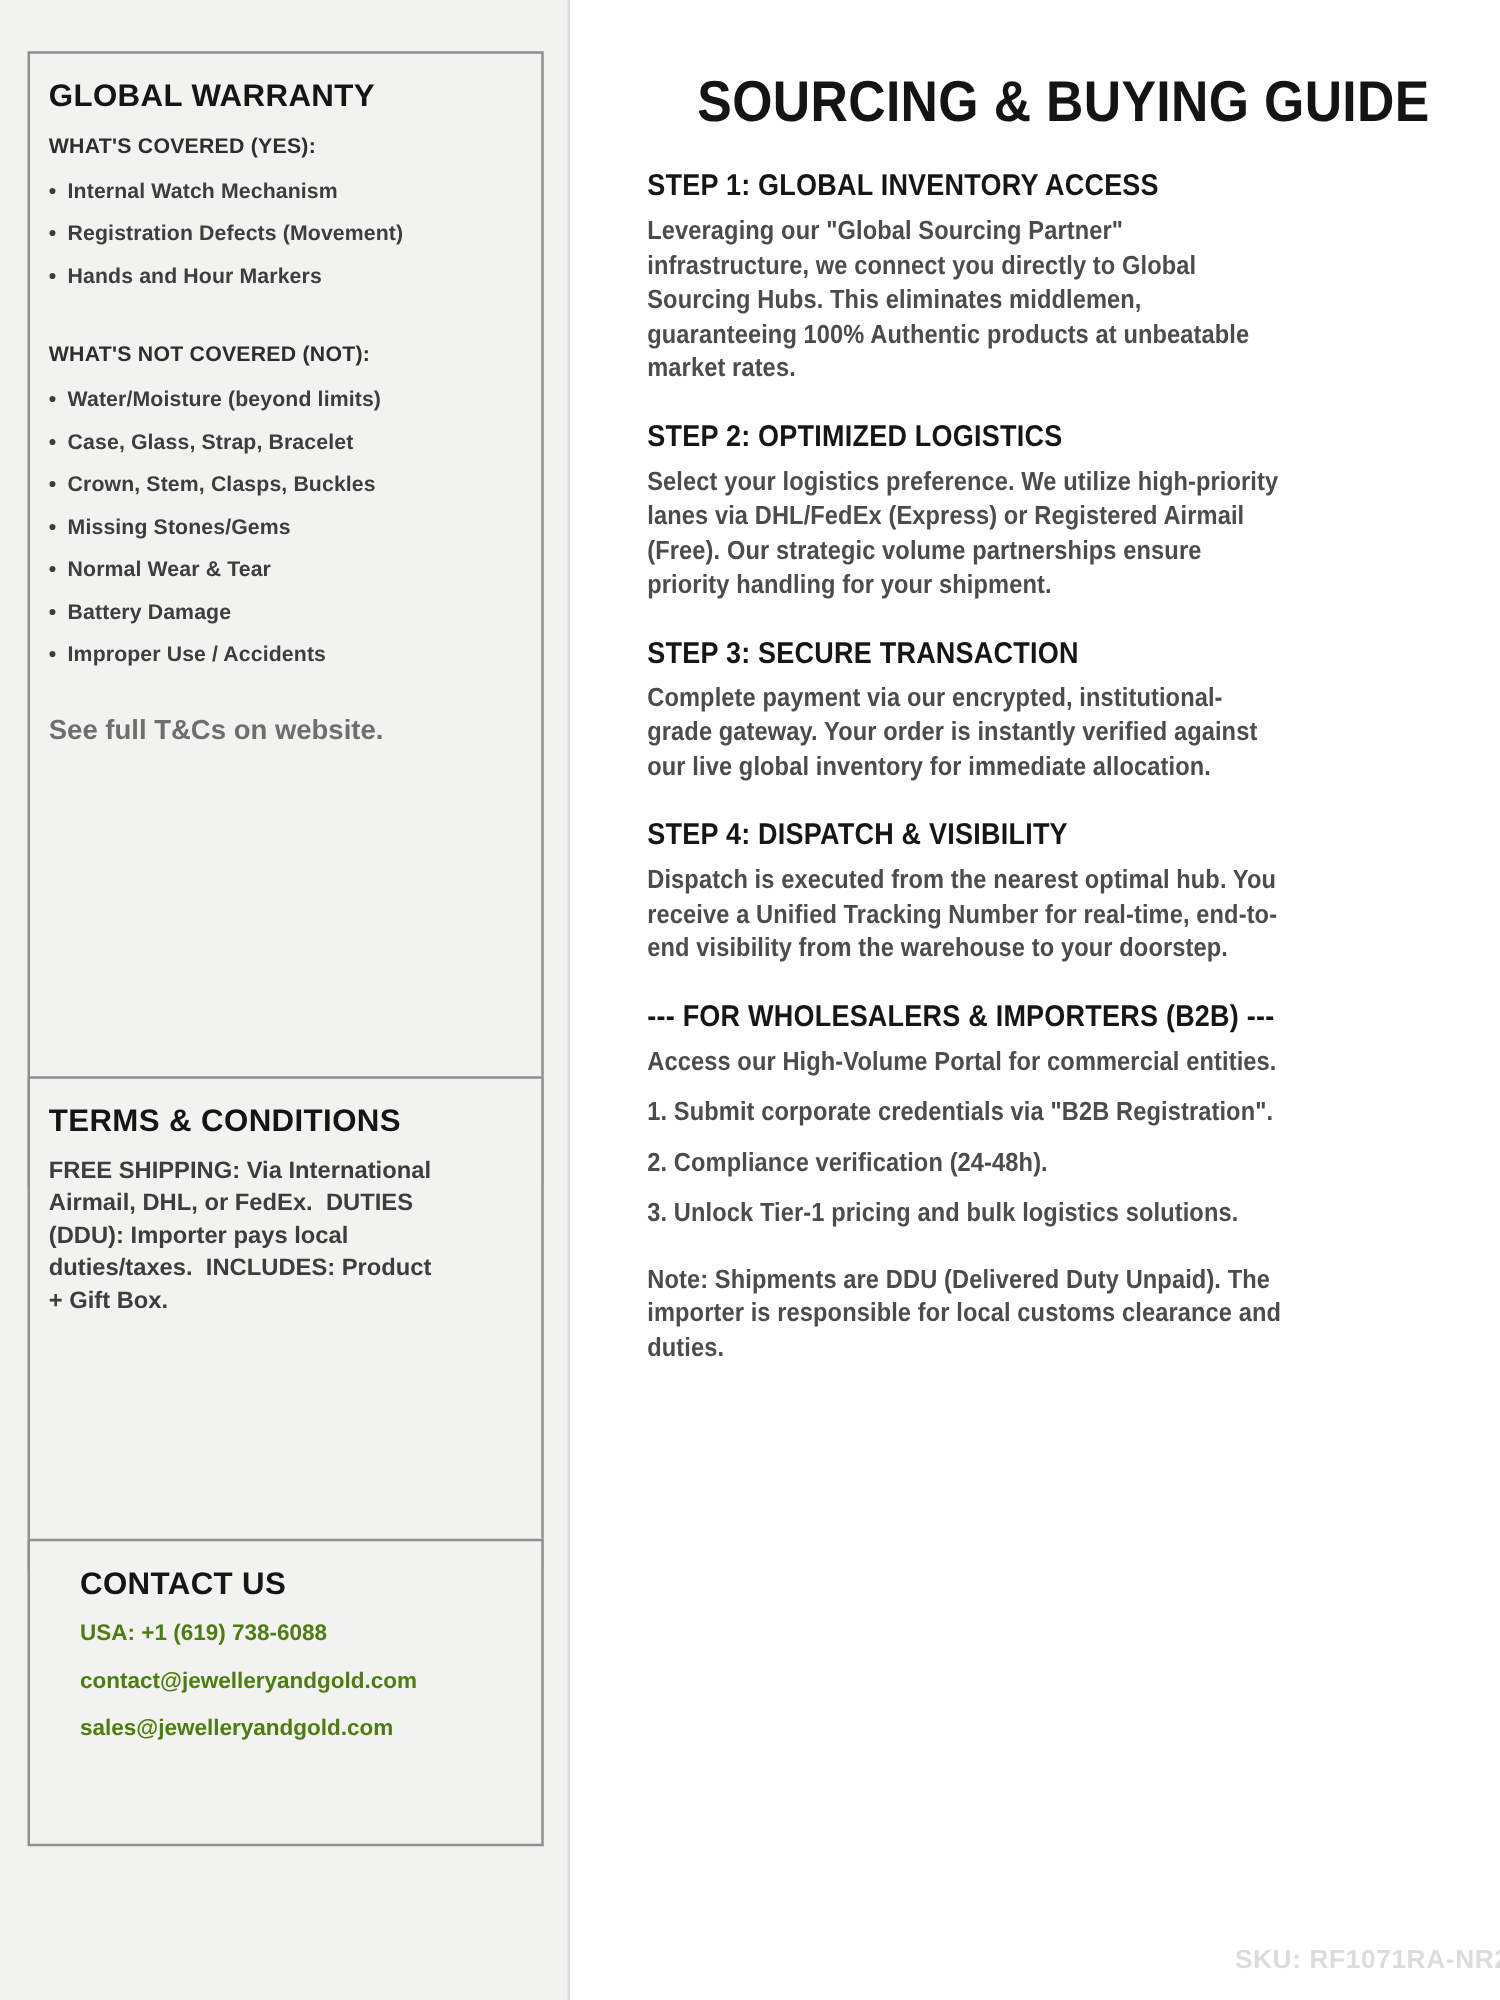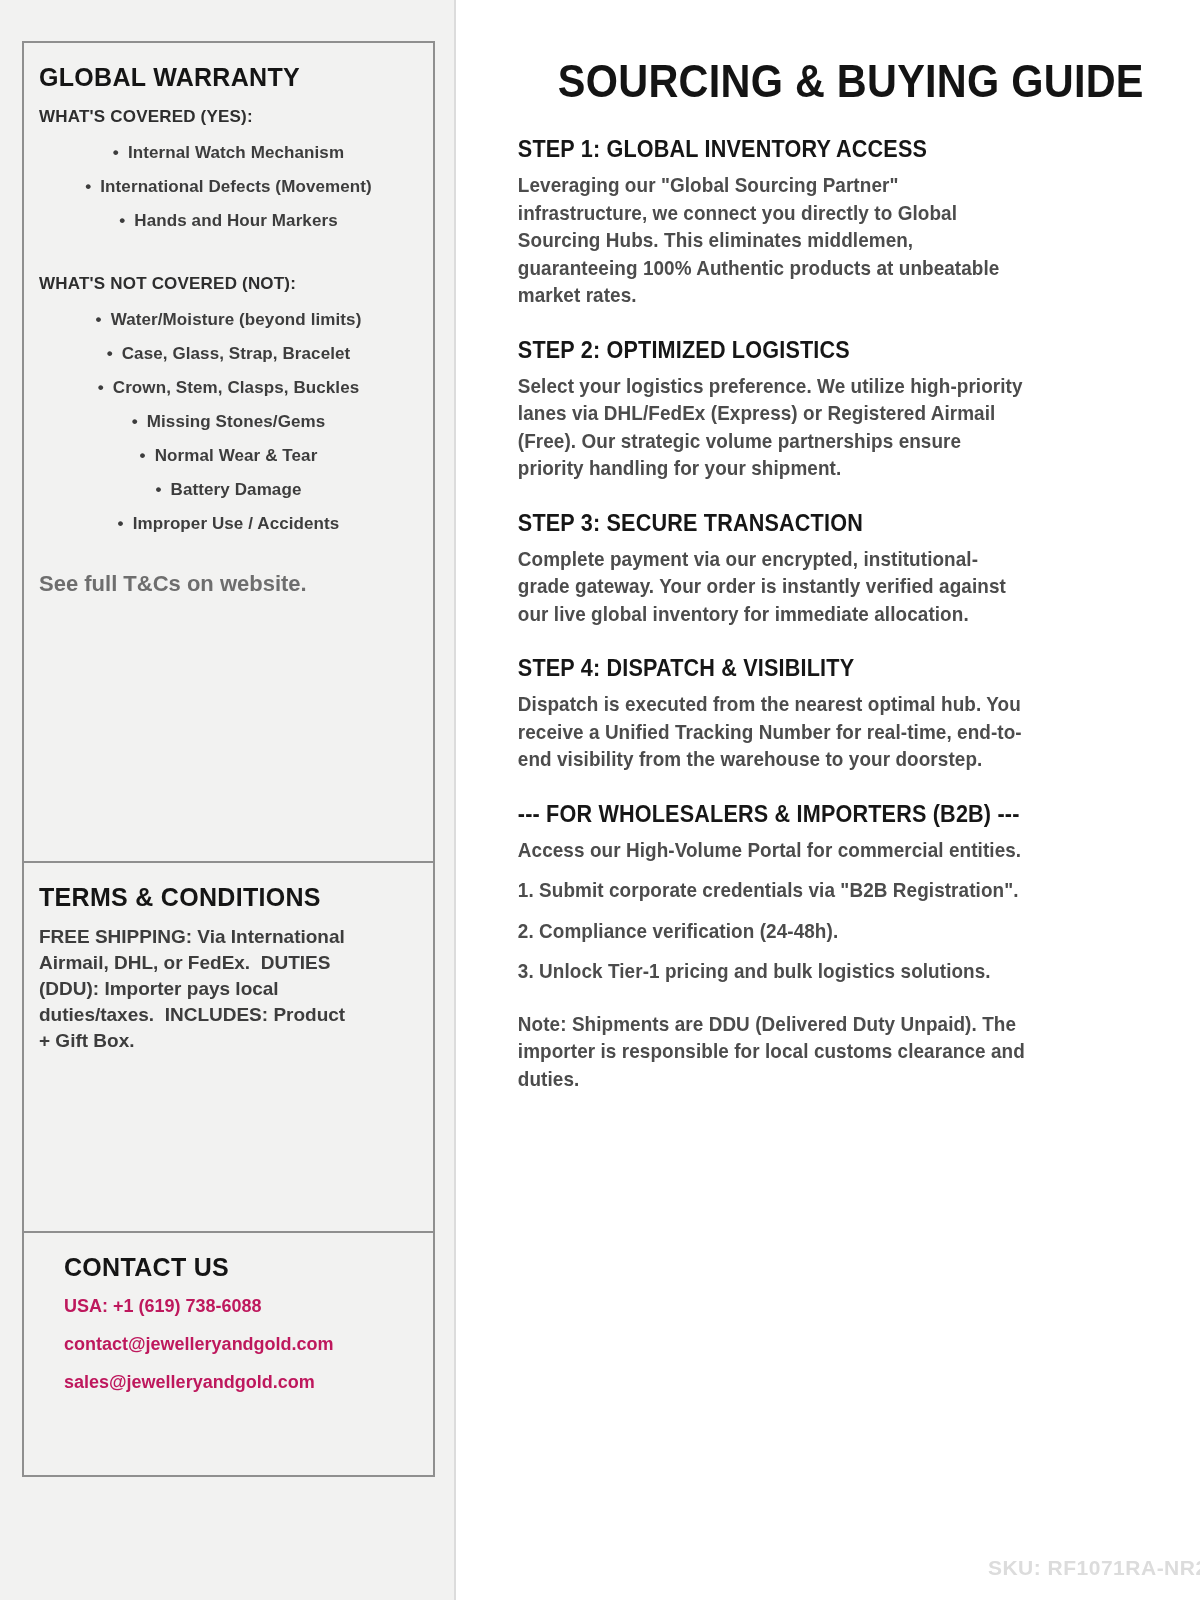--- a/index.html
+++ b/index.html
@@ -12,28 +12,28 @@
   .box{position:absolute;left:22px;width:413px;background:#f2f2f1;
     border:2px solid #8f8f8f;box-sizing:border-box;padding:16px 15px;}
   .box-warranty{top:41px;height:909px;}
   .box-terms{top:861px;height:395px;}
   .box-contact{top:1231px;height:246px;padding-left:40px;}
 
   .box h2{font-size:25px;font-weight:700;color:#151515;margin:4px 0 0 0;letter-spacing:.3px;}
   .subhead{font-size:17px;font-weight:700;color:#2e2e2e;margin-top:15px;letter-spacing:.2px;}
   .subhead.gap{margin-top:36px;}
   .blist{margin:9px 0 0 0;padding:0;list-style:none;}
-  .blist li{font-size:17px;font-weight:600;color:#3d3d3d;line-height:34px;letter-spacing:.1px;text-align:center;}
+  .blist li{font-size:17px;font-weight:600;color:#3d3d3d;line-height:34px;letter-spacing:.1px;}
   .blist li::before{content:"•";margin-right:9px;color:#3d3d3d;}
   .footnote{font-size:22px;font-weight:600;color:#6e6e6e;margin-top:30px;}
 
   .terms-body{font-size:19px;font-weight:600;color:#3d3d3d;line-height:26px;
     margin-top:12px;width:318px;white-space:pre-wrap;}
 
-  .contact-line{font-size:18px;font-weight:600;color:#be185d;margin:17px 0 0 0;}
+  .contact-line{font-size:18px;font-weight:600;color:#4d7c0f;margin:17px 0 0 0;}
   .contact-line.first{margin-top:14px;}
 
   
   .main{position:absolute;left:480px;top:0;width:742px;height:1600px;background:#ffffff;}
   .condensed{transform:scaleX(0.9);transform-origin:top left;width:822px;
     box-sizing:border-box;padding:0 40px 0 42px;}
   .main h1{font-size:46px;font-weight:700;color:#141414;text-align:center;
     margin:54px 0 0 0;letter-spacing:.3px;}
   .step-h{font-size:24px;font-weight:700;color:#161616;margin:27px 0 0 0;letter-spacing:.2px;}
   .step-p{font-size:21px;font-weight:600;color:#4c4c4c;line-height:1.31;
@@ -49,21 +49,21 @@
 
 <div class="page">
 
   <aside class="sidebar">
 
     <section class="box box-warranty">
       <h2>GLOBAL WARRANTY</h2>
       <div class="subhead">WHAT'S COVERED (YES):</div>
       <ul class="blist">
         <li>Internal Watch Mechanism</li>
-        <li>International Defects (Movement)</li>
+        <li>Registration Defects (Movement)</li>
         <li>Hands and Hour Markers</li>
       </ul>
       <div class="subhead gap">WHAT'S NOT COVERED (NOT):</div>
       <ul class="blist">
         <li>Water/Moisture (beyond limits)</li>
         <li>Case, Glass, Strap, Bracelet</li>
         <li>Crown, Stem, Clasps, Buckles</li>
         <li>Missing Stones/Gems</li>
         <li>Normal Wear &amp; Tear</li>
         <li>Battery Damage</li>

